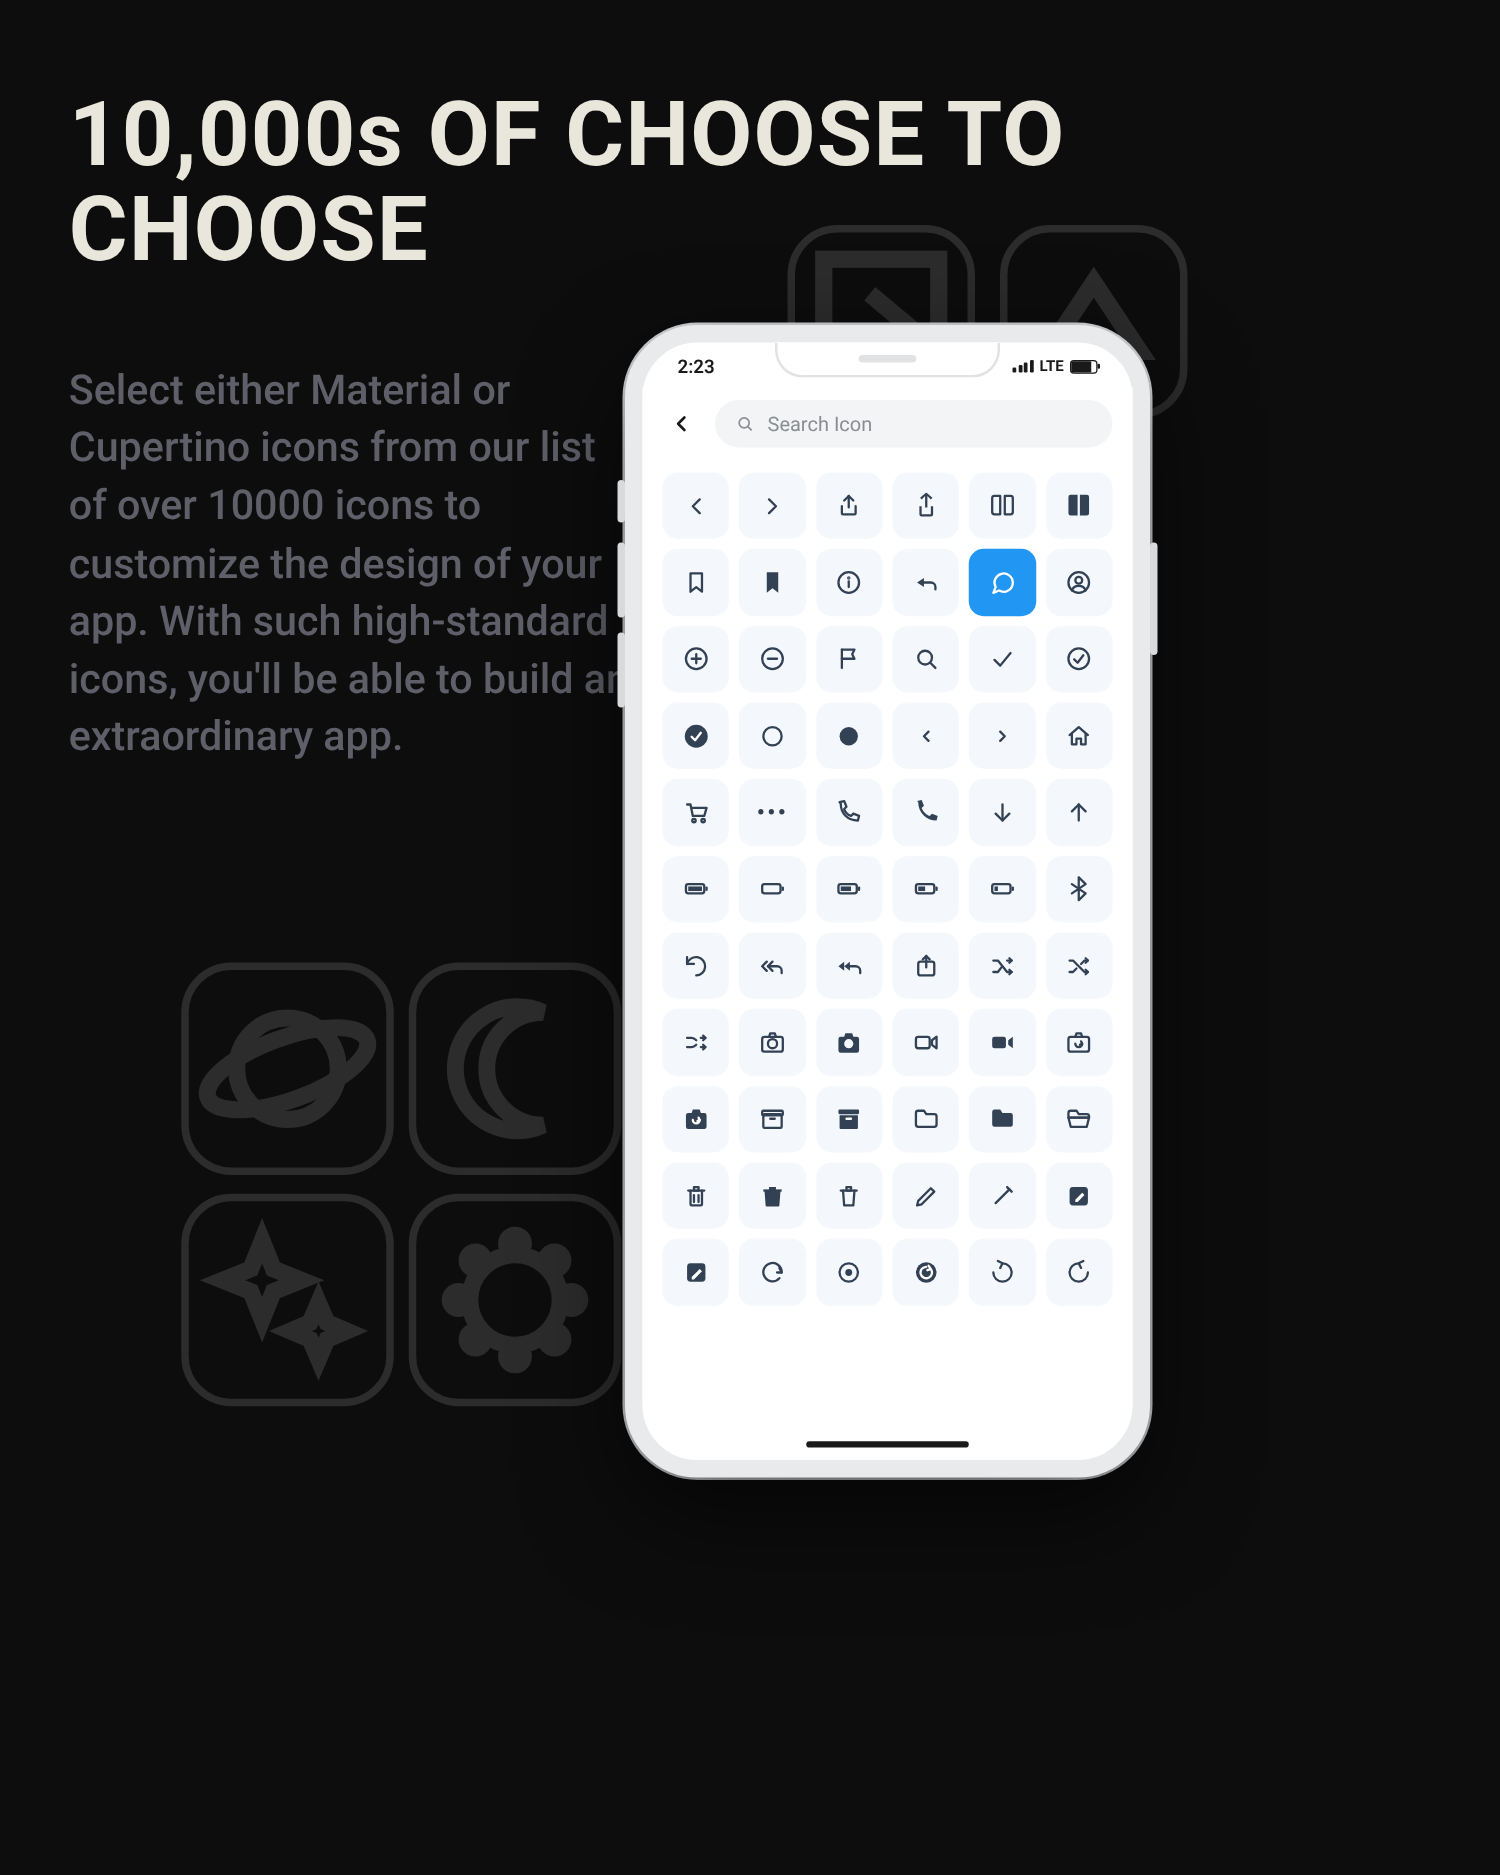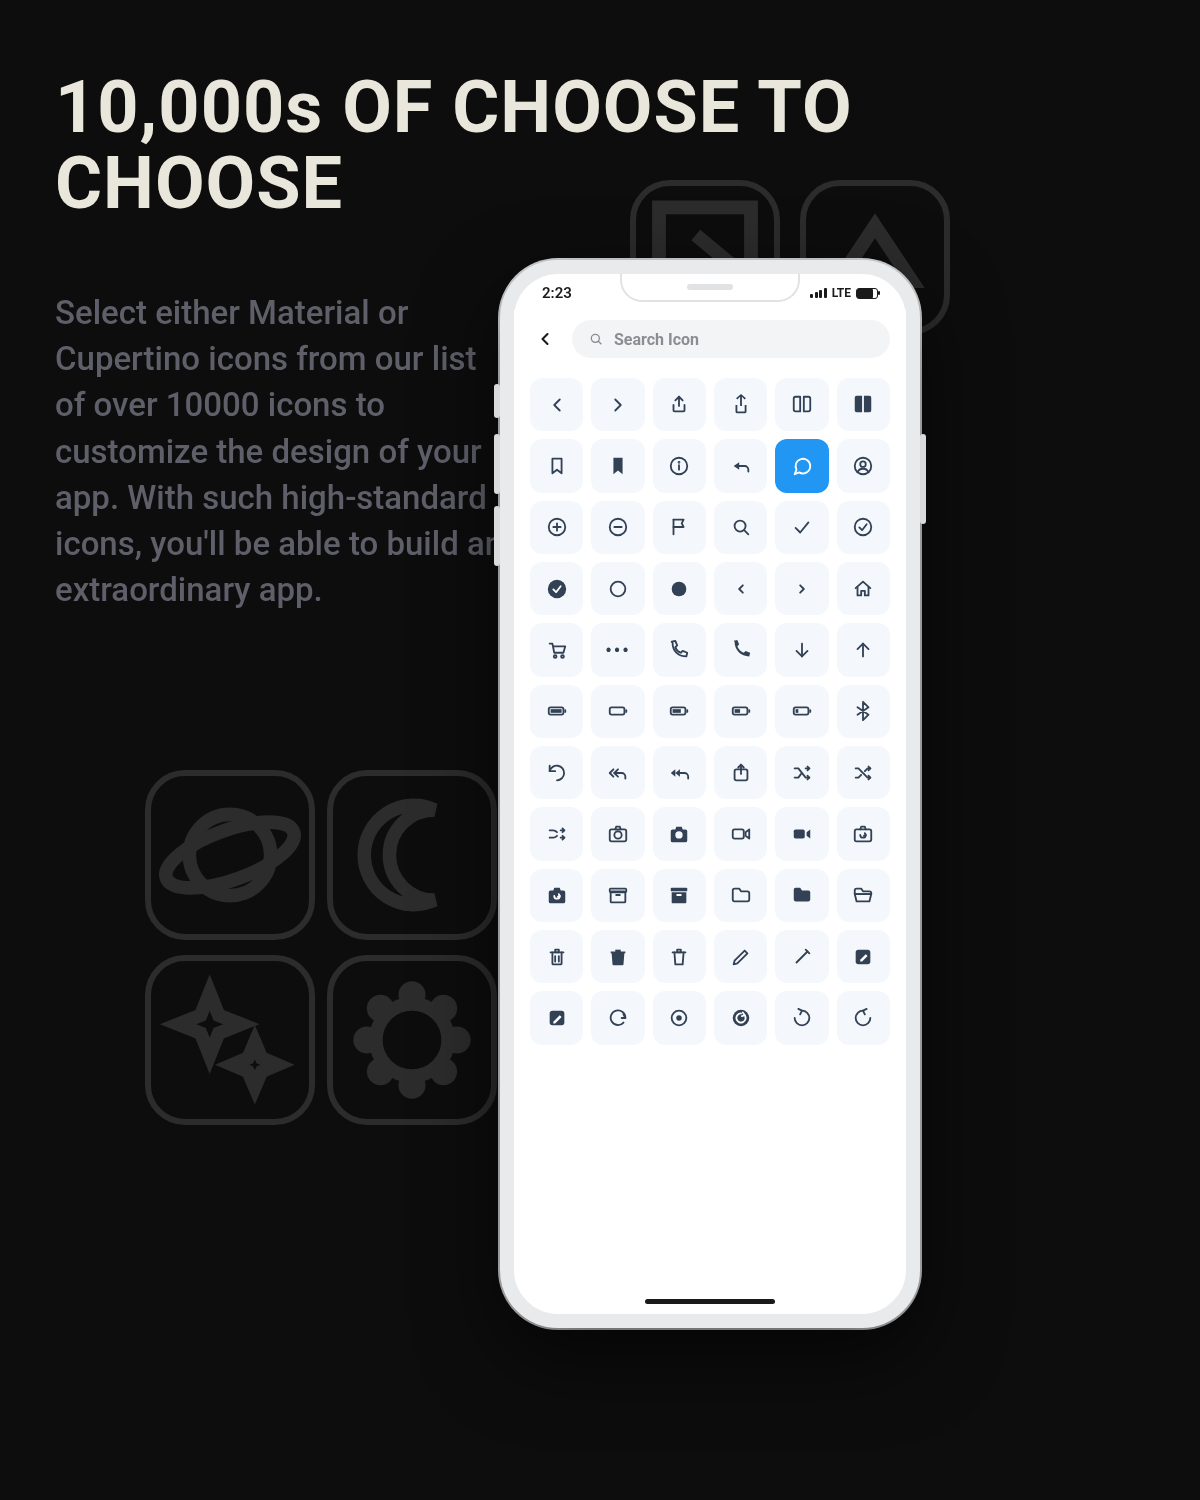--- a/index.html
+++ b/index.html
@@ -47,21 +47,21 @@
   .bg-tile.t4 { top: 770px; left: 327px; width: 170px; height: 170px; }
   .bg-tile.t5 { top: 955px; left: 145px; width: 170px; height: 170px; }
   .bg-tile.t6 { top: 955px; left: 327px; width: 170px; height: 170px; }
 
   
   .phone {
     position: absolute;
     top: 260px;
     left: 500px;
     width: 420px;
-    height: 1068px;
+    height: 922px;
     background: #fff;
     border-radius: 58px;
     border: 14px solid #e9eaec;
     box-shadow: 0 30px 80px rgba(0,0,0,0.6), 0 0 0 2px #d9dadc;
   }
   .phone::before, .phone::after {
     content: "";
     position: absolute;
     background: #d9dadc;
     border-radius: 6px;
@@ -112,21 +112,21 @@
     background: #fff;
   }
   .search-row {
     display:flex; align-items:center; gap:12px;
     padding: 10px 16px 14px 16px;
   }
   .back-btn { width:30px; height:30px; display:flex; align-items:center; justify-content:center; cursor:pointer;}
   .search-field {
     flex:1; height:38px; background:#f3f4f6; border-radius:20px;
     display:flex; align-items:center; gap:10px; padding:0 16px;
-    color:#8a8d92; font-size:16px;font-weight:bold;
+    color:#8a8d92; font-size:16px;
   }
   .search-field svg{flex-shrink:0}
 
   .icon-grid {
     padding: 6px 16px 40px 16px;
     display: grid;
     grid-template-columns: repeat(6, 1fr);
     gap: 8px;
   }
   .cell {

